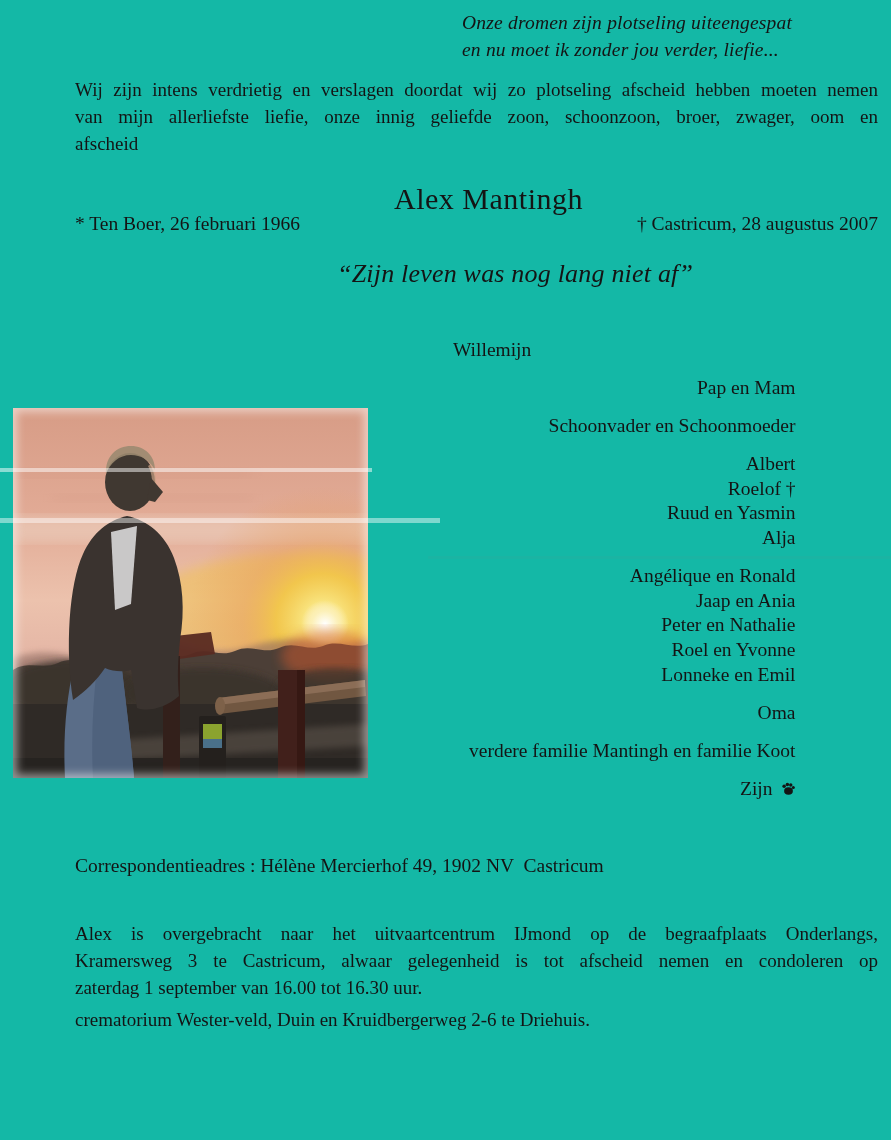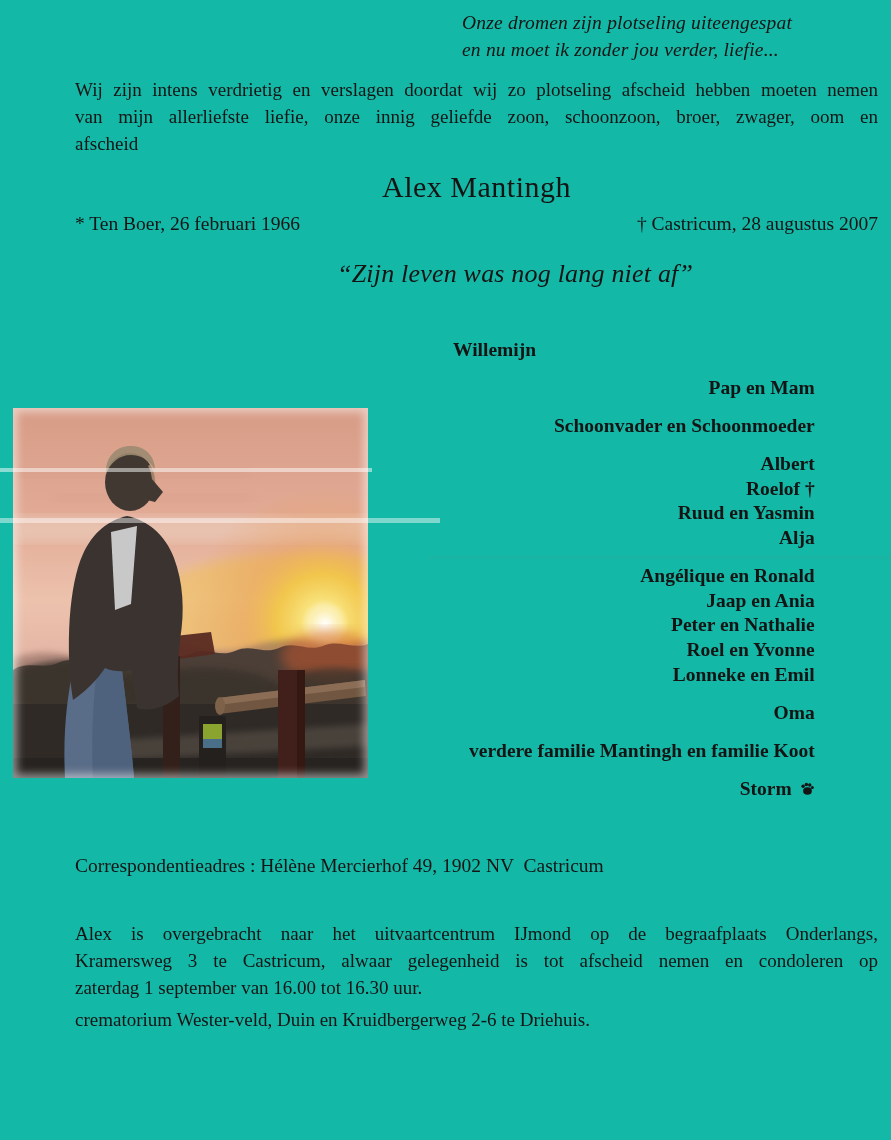--- a/index.html
+++ b/index.html
@@ -26,21 +26,21 @@
   
   .jpara { position: absolute; left: 75px; width: 803px; font-size: 19px; line-height: 27px; }
   .jl { text-align: justify; text-align-last: justify; text-justify: inter-word; }
   .jl.last { text-align-last: left; }
 
   .intro { top: 76px; }
 
   .name {
     position: absolute;
     left: 75px; top: 170px; width: 803px;
-    margin: 0;
+    margin: 12px;
     text-align: center;
     font-size: 30px;
     font-weight: normal;
     letter-spacing: 0.5px;
   }
 
   .dates {
     position: absolute;
     left: 75px; top: 213px; width: 803px;
     display: flex;
@@ -55,21 +55,21 @@
     font-size: 26px;
     letter-spacing: 0.2px;
   }
 
   
   .family {
     position: absolute;
     left: 453px; top: 338px;
     font-size: 19.5px;
   }
-  .fl { line-height: 24.6px; white-space: nowrap; font-weight: bold; }
+  .fl { line-height: 24.6px; white-space: nowrap; }
   .fl.i1 { margin-left: 16px; text-align: right; }
   .fl.gap { margin-top: 13.5px; }
   .paw { display: inline-block; margin-left: 8px; vertical-align: -1px; }
 
   
   .photo {
     position: absolute;
     left: 13px; top: 408px;
     width: 355px; height: 370px;
   }
@@ -132,21 +132,21 @@
     <div class="fl i1">Ruud en Yasmin</div>
     <div class="fl i1">Alja</div>
     <div class="fl i1 gap">Angélique en Ronald</div>
     <div class="fl i1">Jaap en Ania</div>
     <div class="fl i1">Peter en Nathalie</div>
     <div class="fl i1">Roel en Yvonne</div>
     <div class="fl i1">Lonneke en Emil</div>
     <div class="fl i1 gap">Oma</div>
     <div class="fl i1 gap">verdere familie Mantingh en familie Koot</div>
     <div class="fl i1 gap">
-      <span>Storm</span><span class="paw"><svg width="15" height="15" viewBox="0 0 24 24" fill="#141414">
+      <span>Zijn</span><span class="paw"><svg width="15" height="15" viewBox="0 0 24 24" fill="#141414">
             <ellipse cx="12" cy="16" rx="7" ry="6"></ellipse>
             <circle cx="5" cy="8.2" r="2.8"></circle>
             <circle cx="10.2" cy="5.6" r="2.8"></circle>
             <circle cx="15.6" cy="6.4" r="2.7"></circle>
             <circle cx="19.7" cy="10.2" r="2.4"></circle>
           </svg></span>
     </div>
   </div>
 
   <div class="photo">

